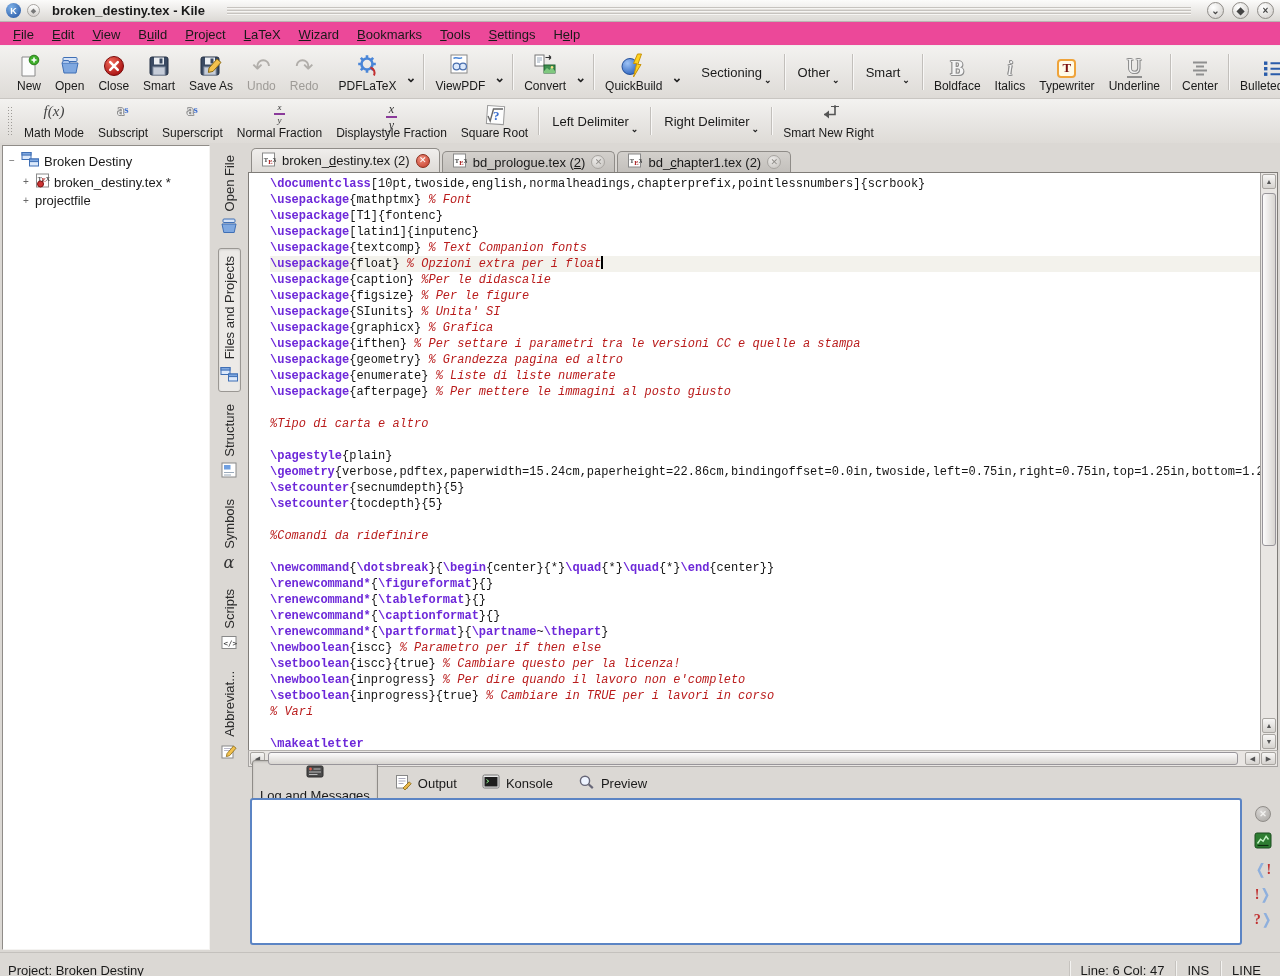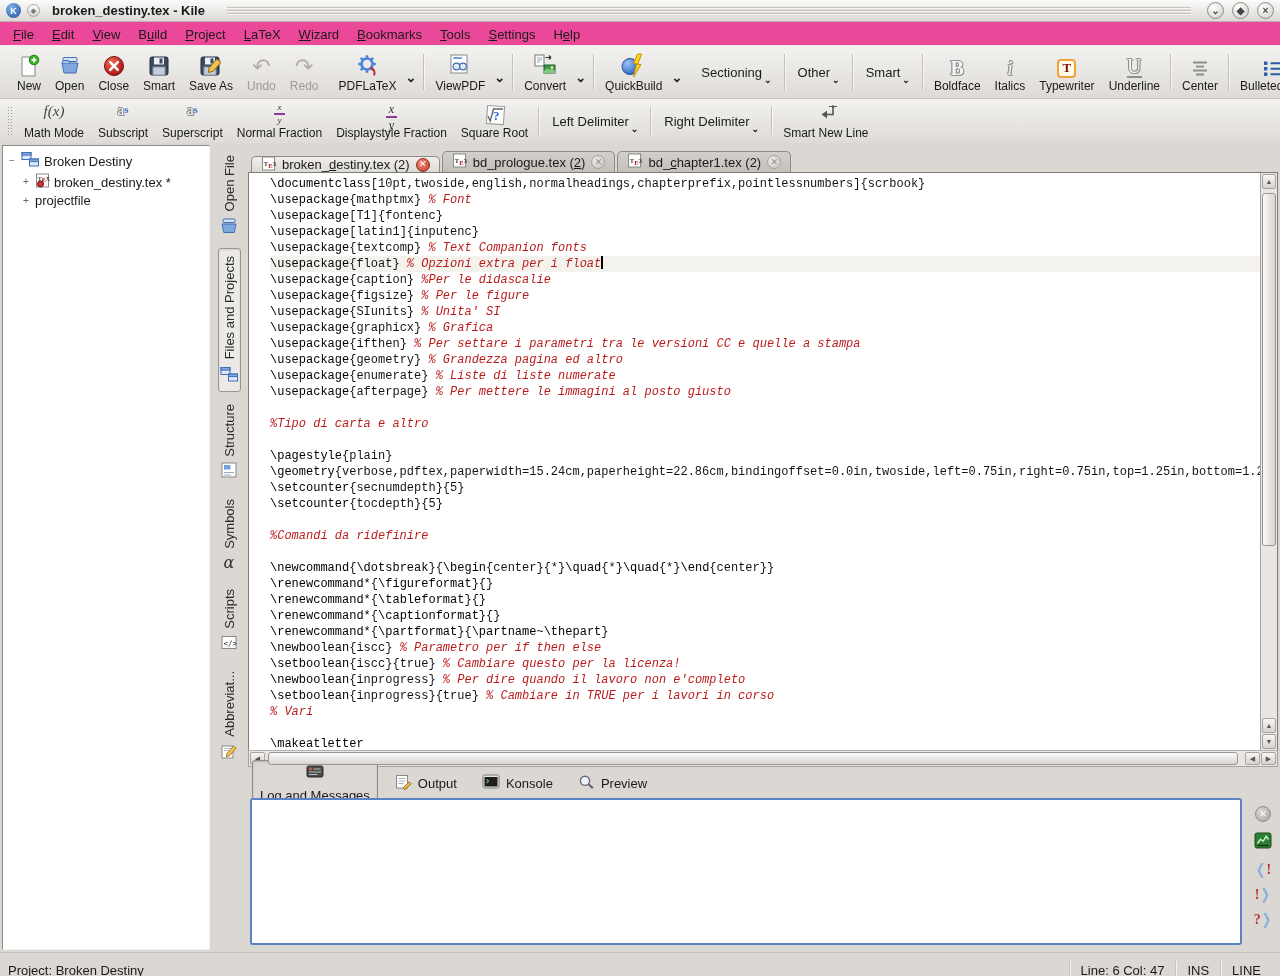--- a/index.html
+++ b/index.html
@@ -80,35 +80,35 @@
   .side-tab { display:flex; flex-direction:column; align-items:center; gap:6px;
     padding:7px 1px 5px; border:1px solid transparent; border-radius:3px; }
   .side-tab.selected { border-color:#9a9793; background:#eceae7; box-shadow:inset 0 1px 2px rgba(0,0,0,.12); }
   .side-tab .vtext { writing-mode:vertical-rl; transform:rotate(180deg); font-size:13px; color:#2a2a2a; }
 
   .right-col { flex:1; display:flex; flex-direction:column; min-width:0; }
   .etabs { display:flex; align-items:flex-end; gap:2px; height:27px; padding-left:3px; }
   .etab { display:flex; align-items:center; gap:6px; padding:0 9px; height:21px;
     border:1px solid #8f8c88; border-bottom:none; border-radius:5px 5px 0 0;
     background:linear-gradient(#d3d0cc,#c3c0bc); font-size:13px; white-space:nowrap; }
-  .etab.active { background:linear-gradient(#f0eeec,#dedbd7); height:16px; }
+  .etab.active { background:linear-gradient(#f0eeec,#dedbd7); height:24px; }
   .tab-close { width:14px; height:14px; border-radius:50%; flex:none;
     display:flex; align-items:center; justify-content:center; font-size:9px; line-height:1; }
   .tab-close.active { background:radial-gradient(circle at 35% 30%, #f0907e, #c23a28);
     color:#fff; border:1px solid #8a2a1a; }
   .tab-close.inactive { background:radial-gradient(circle at 35% 30%, #eceae8, #c6c3bf);
     color:#8f8c88; border:1px solid #a8a5a1; }
 
   .editor-frame { height:578px; flex:none; display:flex; border:1px solid #7f7c78;
     border-bottom:none; background:#fff; min-width:0; }
   .code-area { flex:1; overflow:hidden; padding:3px 0 0 21px;
     font-family:"Liberation Mono", monospace; font-size:12px; line-height:16px; white-space:pre; }
   .code-line { height:16px; }
   .code-line.cur { background:#f3f2ec; }
-  .tok-c { color:#000000; font-weight:normal; }
+  .tok-c { color:#6d28d9; font-weight:bold; }
   .tok-m { color:#b91c1c; font-style:italic; }
   .tok-t { color:#141414; }
   .caret { display:inline-block; width:2px; height:13px; background:#000; vertical-align:-2px; }
 
   .vscroll { width:17px; flex:none; border-left:1px solid #a5a2a0; background:#e9e6e3;
     display:flex; flex-direction:column; }
   .sb-btn { height:15px; flex:none; display:flex; align-items:center; justify-content:center;
     font-size:7px; color:#555; background:linear-gradient(#f7f6f5,#d6d3cf);
     border:1px solid #a8a5a1; border-radius:2px; margin:1px; }
   .vtrack { flex:1; position:relative; margin:0 1px; }
@@ -496,21 +496,21 @@
     <div class="tb-sep"></div>
     <div class="tb-group">
       <div class="tb-btn">
         <span class="icon">
           <svg width="28" height="22" viewBox="0 0 28 22">
             <path d="M21 4v7.5H10" stroke="#555" fill="none" stroke-width="1.6"></path>
             <path d="M10 11.5l5-4v8z" fill="#555"></path>
             <path d="M17 3.5h8M21 2v3" stroke="#555" stroke-width="1.2"></path>
           </svg>
         </span>
-        <span>Smart New Line</span>
+        <span>Smart New Right</span>
       </div>
     </div>
   </div>
 
 <div class="main">
 
   <div class="tree-panel" id="tree">
       <div class="tree-row">
         <span class="expander">−</span>
         <span class="icon"><svg width="19" height="17" viewBox="0 0 19 17">

